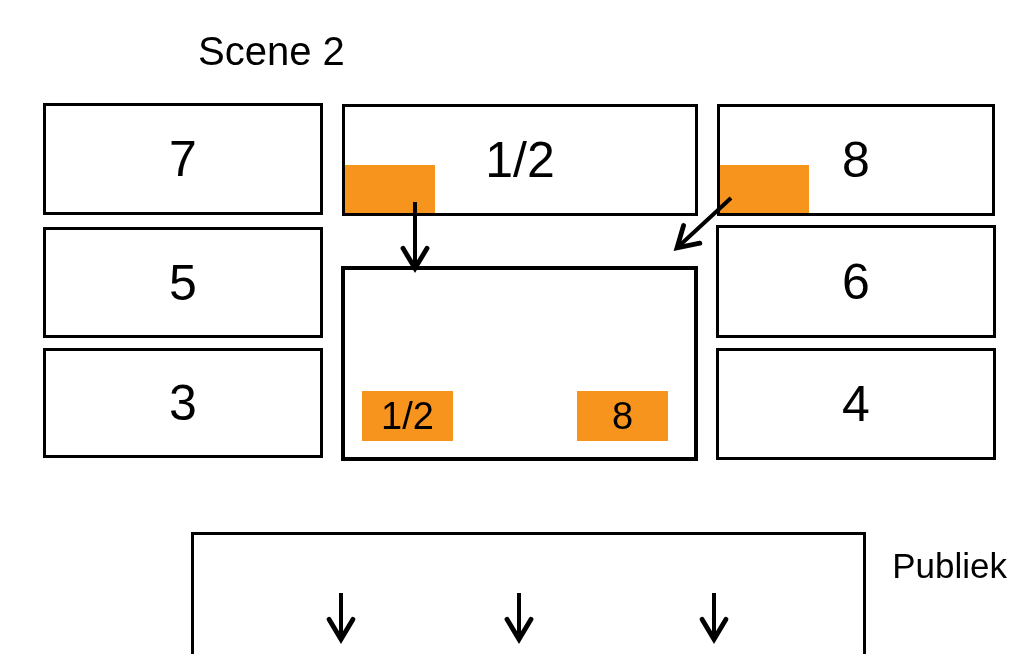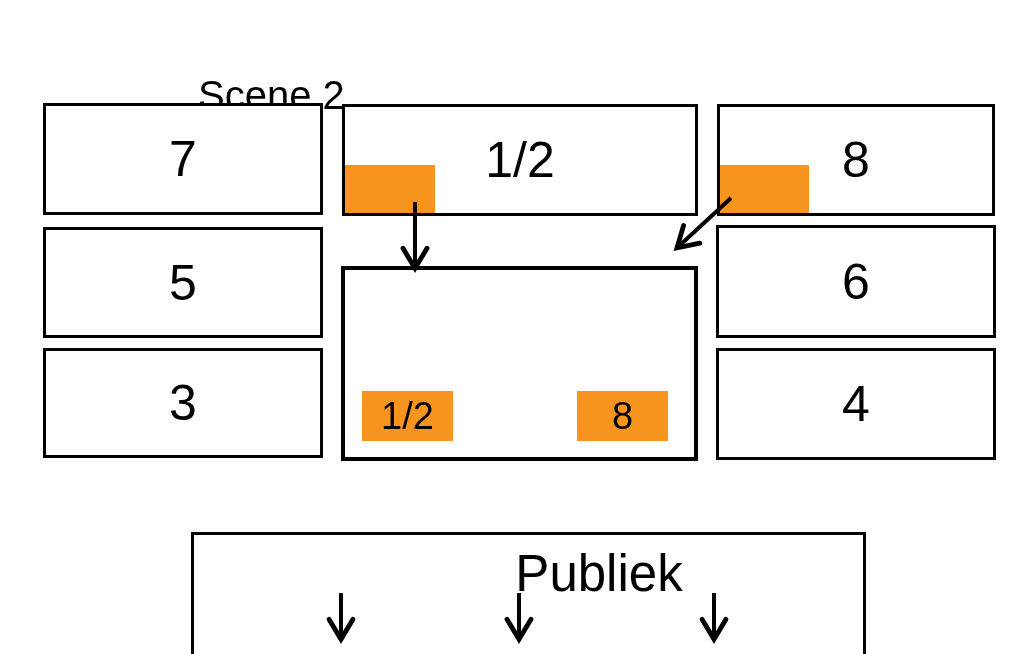--- a/index.html
+++ b/index.html
@@ -15,21 +15,20 @@
   }
   .title {
     position: absolute;
     top: 31px;
     left: 198px;
     display: flex;
     gap: 42px;
     font-size: 40px;
     line-height: 1;
     white-space: nowrap;
-    margin-top: 44px;
   }
   .box {
     position: absolute;
     box-sizing: border-box;
     background: #ffffff;
     border: 3px solid var(--line);
     display: flex;
     align-items: center;
     justify-content: center;
     font-size: 50px;
@@ -39,22 +38,22 @@
   .box.audience {
     border-bottom: none;
     justify-content: center;
     align-items: flex-start;
   }
   .audience-label {
     position: absolute;
     top: 548px;
     left: 191px;
     width: 816px;
-    text-align: center;
-    font-size: 51px;
+    text-align: right;
+    font-size: 35px;
     line-height: 1;
   }
   .chip {
     position: absolute;
     background: var(--accent);
     display: flex;
     align-items: center;
     justify-content: center;
     font-size: 38px;
     line-height: 1;

